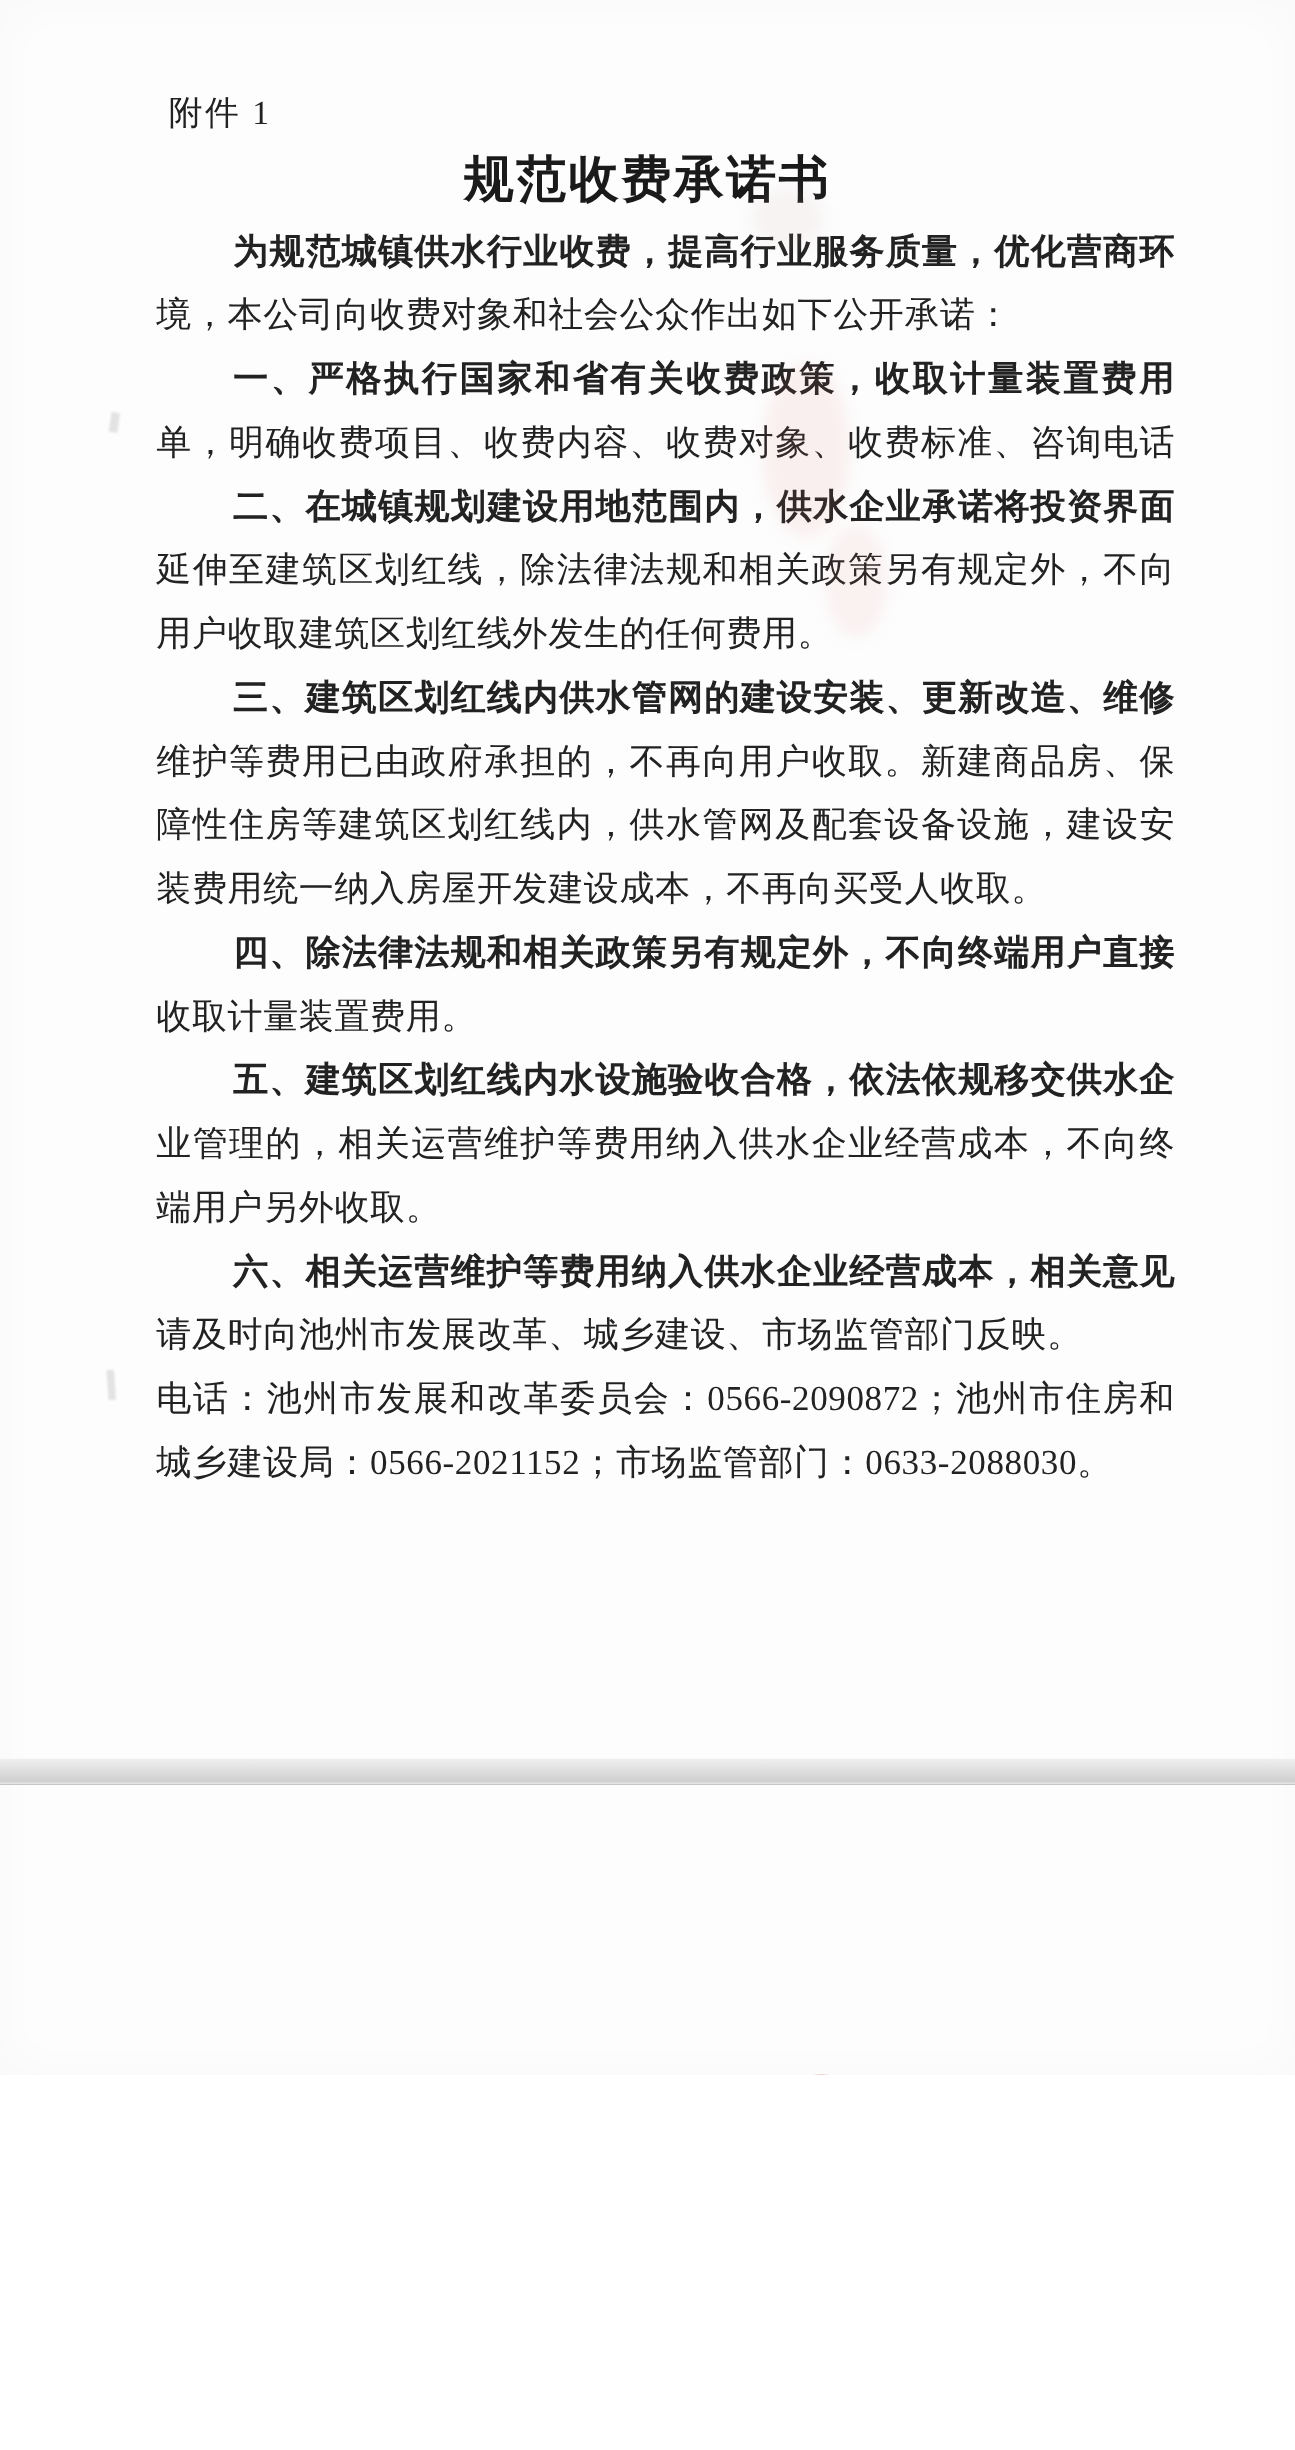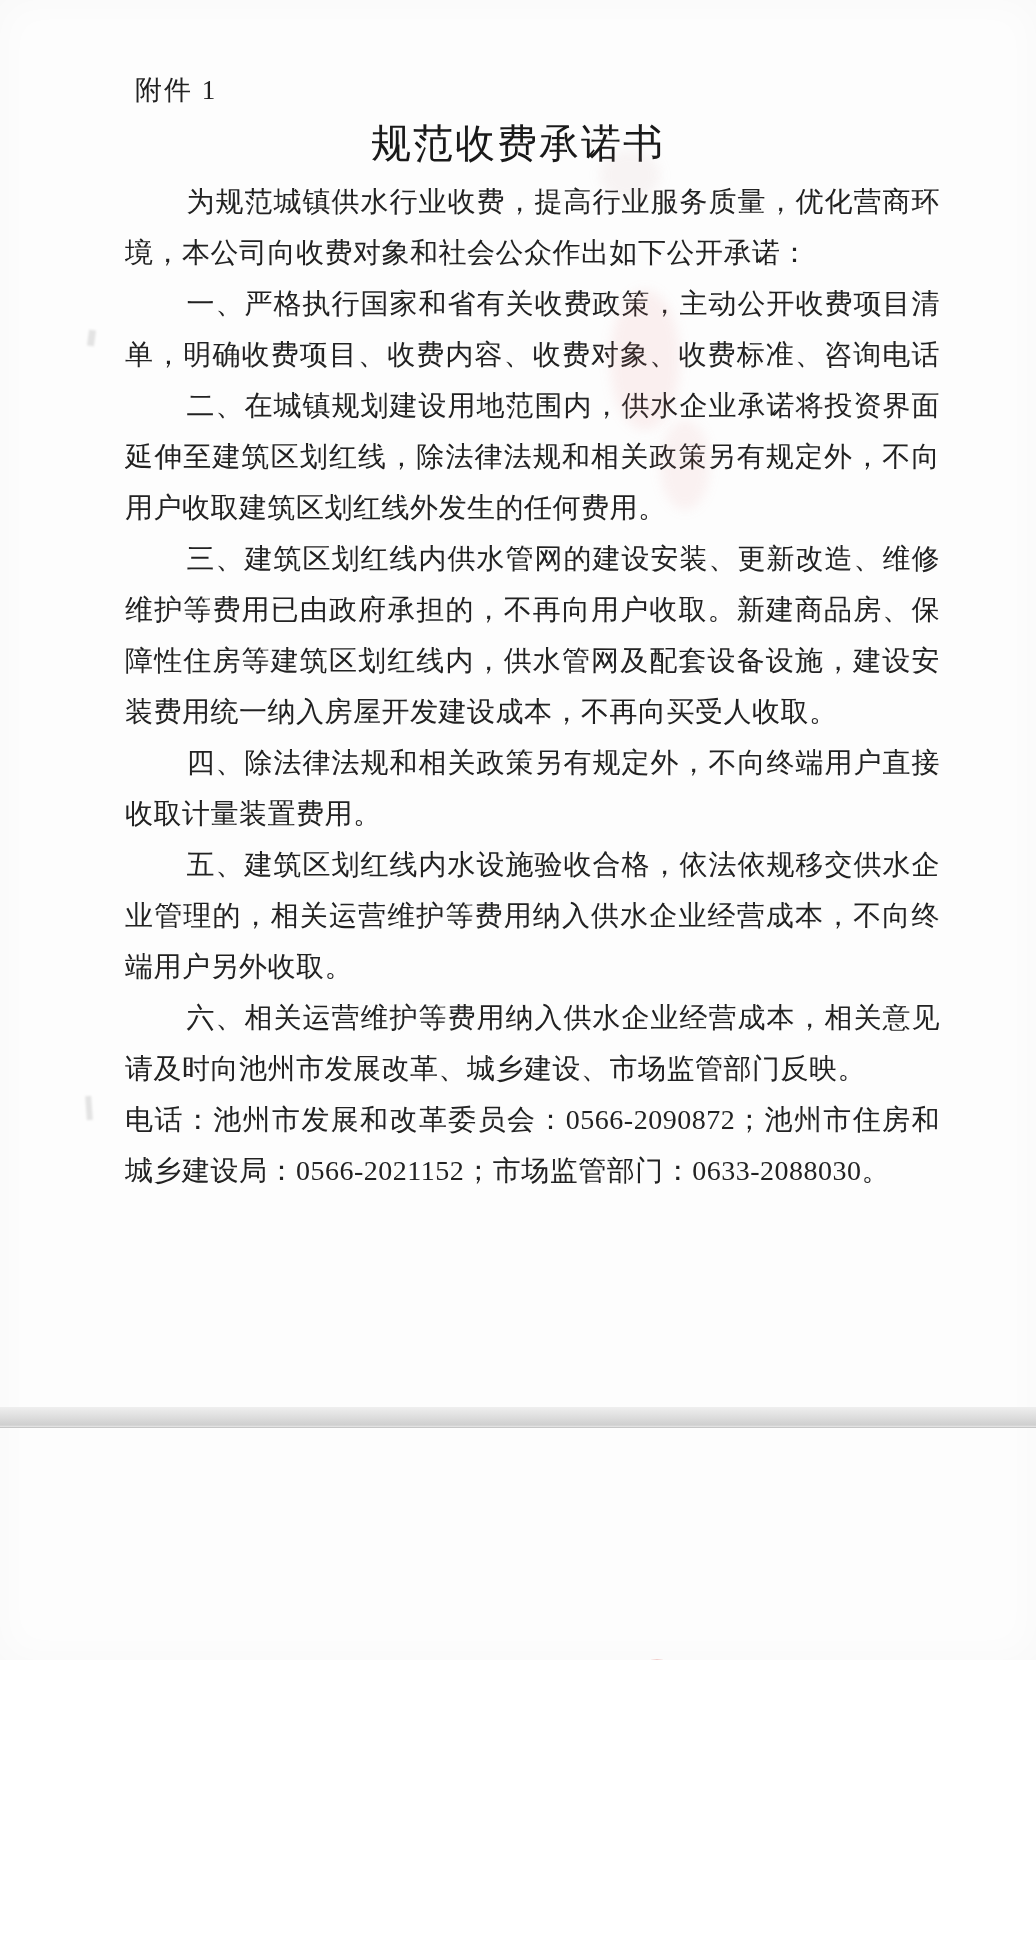--- a/index.html
+++ b/index.html
@@ -12,36 +12,36 @@
     color:#1f1f1f;
     box-shadow:inset 0 0 40px rgba(0,0,0,0.025);
   }
   .attachment{
     position:absolute;left:135px;top:72px;
     font-size:27px;letter-spacing:2px;color:#222;
   }
   .title{
     position:absolute;left:0;right:0;top:116px;margin:0;
     text-align:center;
-    font-size:40px;font-weight:normal;letter-spacing:2px;color:#1a1a1a;
+    font-size:40px;font-weight:bold;letter-spacing:2px;color:#1a1a1a;
   }
   .body-text{
     position:absolute;left:125px;top:176px;width:815px;
     font-size:28px;color:#222;
     letter-spacing:0.5px;
   }
   .ln{
     height:51px;line-height:51px;
     text-align:justify;
     text-justify:inter-character;
     overflow:visible;white-space:nowrap;
   }
   .fill{text-align:justify;text-align-last:justify;white-space:normal;height:51px;overflow:hidden;}
   .end{text-align:center;text-align-last:left;white-space:nowrap;}
-  .ind{text-indent:2.2em;}
+  .ind{text-indent:2.2em;font-weight:bold;}
   
   .smudge{position:absolute;border-radius:50%;filter:blur(6px);pointer-events:none;}
   .s1{left:610px;top:290px;width:70px;height:140px;background:rgba(225,120,120,0.10);}
   .s2{left:660px;top:420px;width:50px;height:90px;background:rgba(225,120,120,0.09);}
   .s3{left:600px;top:150px;width:60px;height:50px;background:rgba(200,160,160,0.10);}
   .edge-mark{position:absolute;background:rgba(0,0,0,0.10);filter:blur(1px);}
   .m1{left:88px;top:330px;width:7px;height:16px;transform:rotate(8deg);}
   .m2{left:86px;top:1096px;width:6px;height:24px;transform:rotate(-4deg);}
   .page-divider{
     position:absolute;left:0;top:1407px;width:1036px;height:20px;
@@ -79,21 +79,21 @@
 
 <div class="page">
 
   <div class="attachment">附件 1</div>
 
   <h1 class="title">规范收费承诺书</h1>
 
   <div class="body-text">
     <div class="ln fill ind">为规范城镇供水行业收费，提高行业服务质量，优化营商环</div>
     <div class="ln end">境，本公司向收费对象和社会公众作出如下公开承诺：</div>
-    <div class="ln fill ind">一、严格执行国家和省有关收费政策，主动公开收费项目清</div>
+    <div class="ln fill ind">一、严格执行国家和省有关收费政策，收取计量装置费用</div>
     <div class="ln fill">单，明确收费项目、收费内容、收费对象、收费标准、咨询电话</div>
     <div class="ln fill ind">二、在城镇规划建设用地范围内，供水企业承诺将投资界面</div>
     <div class="ln fill">延伸至建筑区划红线，除法律法规和相关政策另有规定外，不向</div>
     <div class="ln end">用户收取建筑区划红线外发生的任何费用。</div>
     <div class="ln fill ind">三、建筑区划红线内供水管网的建设安装、更新改造、维修</div>
     <div class="ln fill">维护等费用已由政府承担的，不再向用户收取。新建商品房、保</div>
     <div class="ln fill">障性住房等建筑区划红线内，供水管网及配套设备设施，建设安</div>
     <div class="ln end">装费用统一纳入房屋开发建设成本，不再向买受人收取。</div>
     <div class="ln fill ind">四、除法律法规和相关政策另有规定外，不向终端用户直接</div>
     <div class="ln end">收取计量装置费用。</div>

